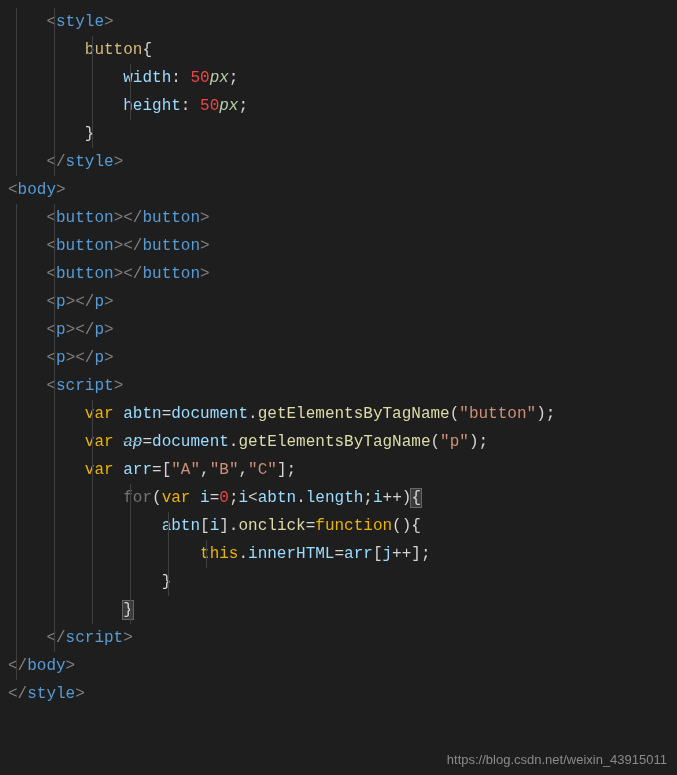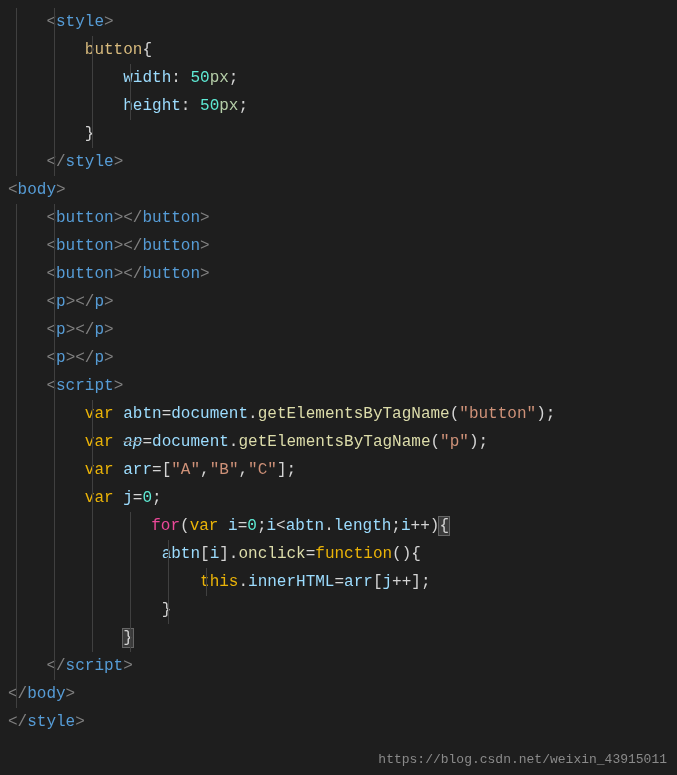--- a/index.html
+++ b/index.html
@@ -33,42 +33,42 @@
   .g1 { left: 16px; }
   .g2 { left: 54px; }
   .g3 { left: 92px; }
   .g4 { left: 130px; }
   .g5 { left: 168px; }
   .g6 { left: 206px; }
 
   .tag-bracket { color: #808080; }
   .tag-name { color: #569cd6; }
   .keyword { color: #eab308; }
-  .keyword-purple { color: #ec4899; margin-left: 28px; }
+  .keyword-purple { color: #737373; }
   .selector { color: #d7ba7d; }
   .prop { color: #9cdcfe; text-align: center; }
   .ident { color: #9cdcfe; }
-  .num { color: #5eead4; margin-top: 20px; }
-  .unit { color: #b5cea8; }
+  .num { color: #ef4444; margin-top: 20px; }
+  .unit { color: #b5cea8; font-style: italic; }
   .str { color: #ce9178; }
   .punct { color: #d4d4d4; }
   .func { color: #dcdcaa; }
   .strike { text-decoration: line-through; text-decoration-color: #6e6e6e; font-style: italic; }
   .cursor-bracket {
     background: #3a3a3a;
     outline: 1px solid #666;
     color: #d4d4d4;
   }
   .watermark {
     position: absolute;
     right: 10px;
     bottom: 8px;
     font-size: 13px;
     color: #8a8a8a;
-    font-family: Liberation Mono, monospace;
+    font-family: Liberation Sans, sans-serif;
   }
 </style>
 </head>
 <body>
 
 <div class="editor">
 
 <div class="line"><span class="guide g1"></span><span class="guide g2"></span>    <span class="tag-bracket">&lt;</span><span class="tag-name">style</span><span class="tag-bracket">&gt;</span></div>
 
 <div class="line"><span class="guide g1"></span><span class="guide g2"></span><span class="guide g3"></span>        <span class="selector">button</span><span class="punct">{</span></div>
@@ -93,21 +93,20 @@
 <div class="line"><span class="guide g1"></span><span class="guide g2"></span>    <span class="tag-bracket">&lt;</span><span class="tag-name">p</span><span class="tag-bracket">&gt;&lt;/</span><span class="tag-name">p</span><span class="tag-bracket">&gt;</span></div>
 
 <div class="line"><span class="guide g1"></span><span class="guide g2"></span>    <span class="tag-bracket">&lt;</span><span class="tag-name">script</span><span class="tag-bracket">&gt;</span></div>
 
 <div class="line"><span class="guide g1"></span><span class="guide g2"></span><span class="guide g3"></span>        <span class="keyword">var</span> <span class="ident">abtn</span><span class="punct">=</span><span class="ident">document</span><span class="punct">.</span><span class="func">getElementsByTagName</span><span class="punct">(</span><span class="str">"button"</span><span class="punct">)</span><span class="punct">;</span></div>
 
 <div class="line"><span class="guide g1"></span><span class="guide g2"></span><span class="guide g3"></span>        <span class="keyword">var</span> <span class="ident strike">ap</span><span class="punct">=</span><span class="ident">document</span><span class="punct">.</span><span class="func">getElementsByTagName</span><span class="punct">(</span><span class="str">"p"</span><span class="punct">)</span><span class="punct">;</span></div>
 
 <div class="line"><span class="guide g1"></span><span class="guide g2"></span><span class="guide g3"></span>        <span class="keyword">var</span> <span class="ident">arr</span><span class="punct">=</span><span class="punct">[</span><span class="str">"A"</span><span class="punct">,</span><span class="str">"B"</span><span class="punct">,</span><span class="str">"C"</span><span class="punct">]</span><span class="punct">;</span></div>
 
-<div class="line"><span class="guide g1"></span><span class="guide g2"></span><span class="guide g3"></span>        <span class="keyword">var</span> <span class="ident">j</span><span class="punct">=</span><span class="num">0</span><span class="punct">;</span></div>
 
 <div class="line"><span class="guide g1"></span><span class="guide g2"></span><span class="guide g3"></span><span class="guide g4"></span>            <span class="keyword-purple">for</span><span class="punct">(</span><span class="keyword">var</span> <span class="ident">i</span><span class="punct">=</span><span class="num">0</span><span class="punct">;</span><span class="ident">i</span><span class="punct">&lt;</span><span class="ident">abtn</span><span class="punct">.</span><span class="ident">length</span><span class="punct">;</span><span class="ident">i</span><span class="punct">++</span><span class="punct">)</span><span class="cursor-bracket">{</span></div>
 
 <div class="line"><span class="guide g1"></span><span class="guide g2"></span><span class="guide g3"></span><span class="guide g4"></span><span class="guide g5"></span>                <span class="ident">abtn</span><span class="punct">[</span><span class="ident">i</span><span class="punct">]</span><span class="punct">.</span><span class="func">onclick</span><span class="punct">=</span><span class="keyword">function</span><span class="punct">(</span><span class="punct">)</span><span class="punct">{</span></div>
 
 <div class="line"><span class="guide g1"></span><span class="guide g2"></span><span class="guide g3"></span><span class="guide g4"></span><span class="guide g5"></span><span class="guide g6"></span>                    <span class="keyword">this</span><span class="punct">.</span><span class="ident">innerHTML</span><span class="punct">=</span><span class="ident">arr</span><span class="punct">[</span><span class="ident">j</span><span class="punct">++</span><span class="punct">]</span><span class="punct">;</span></div>
 
 <div class="line"><span class="guide g1"></span><span class="guide g2"></span><span class="guide g3"></span><span class="guide g4"></span><span class="guide g5"></span>                <span class="punct">}</span></div>
 
 <div class="line"><span class="guide g1"></span><span class="guide g2"></span><span class="guide g3"></span><span class="guide g4"></span>            <span class="cursor-bracket">}</span></div>

